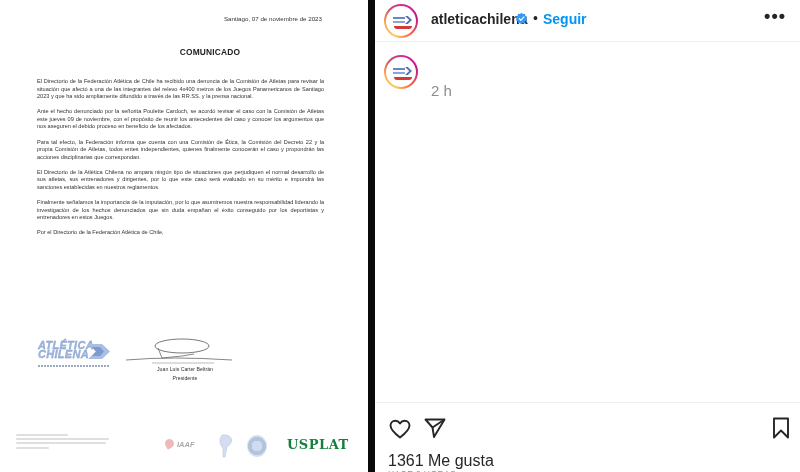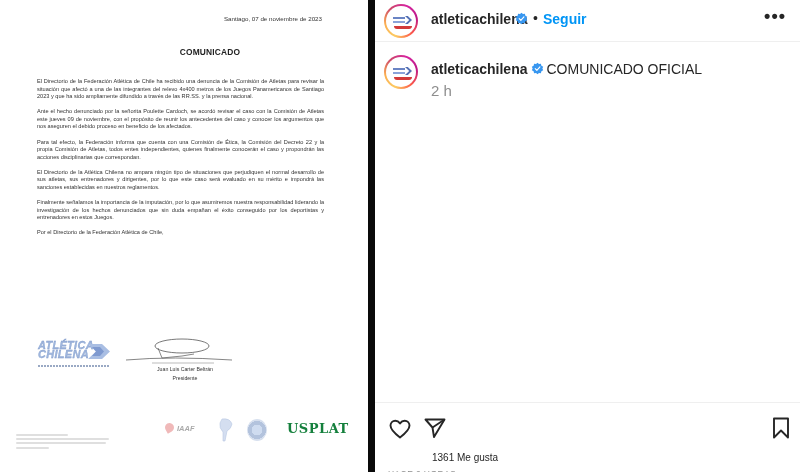--- a/index.html
+++ b/index.html
@@ -52,21 +52,21 @@
     position: absolute; top: 375px; left: 140px; width: 90px; text-align: center;
     font-size: 5.2px; color: #333;
   }
   .doc-footer-addr {
     position: absolute; left: 16px; top: 434px; width: 95px;
   }
   .doc-footer-addr div {
     height: 2px; margin-bottom: 2.2px; background: #dfdfdf; border-radius: 1px;
   }
   .sponsors {
-    position: absolute; left: 165px; top: 416px; height: 30px; width: 190px; text-align: center;
+    position: absolute; left: 165px; top: 432px; height: 30px; width: 190px; text-align: center;
   }
   .iaaf {
     position: absolute; left: 3px; top: 8px; font-size: 7.5px; font-weight: bold;
     font-style: italic; color: #aaa;
   }
   .iaaf-mark {
     position: absolute; left: 0; top: 7px; width: 9px; height: 9px;
     border-radius: 50% 50% 50% 0; background: #f0b9b9; transform: rotate(-30deg);
   }
   .sa-map {
@@ -138,21 +138,21 @@
   .caption-time { position: absolute; left: 56px; top: 82px; font-size: 15px; color: #8e8e8e; }
 
   .actions-bar {
     position: absolute; left: 0; top: 402px; width: 425px; border-top: 1px solid #efefef; height: 70px;
   }
   .icon-btn { position: absolute; cursor: pointer; }
   .like-btn { left: 13px; top: 14px; width: 24px; height: 24px; }
   .share-btn { left: 48px; top: 13px; width: 24px; height: 24px; }
   .save-btn { right: 8px; top: 13px; width: 22px; height: 24px; }
   .likes {
-    position: absolute; left: 13px; top: 49px; font-size: 10px; color: #262626; font-weight: 500; margin-left: 44px;
+    position: absolute; left: 13px; top: 49px; font-size: 16px; color: #262626; font-weight: 500;
   }
   .timeago {
     position: absolute; left: 13px; top: 66px; font-size: 8.5px; color: #8e8e8e; letter-spacing: 0.4px;
   }
 </style>
 </head>
 <body>
 
 <div class="doc">
   <div class="doc-date">Santiago, 07 de noviembre de 2023</div>
@@ -230,26 +230,20 @@
   <div class="avatar caption-avatar">
     <div class="inner">
         <div class="logo">
       <span class="l1"></span>
           <span class="l2"></span>
           <span class="chev"></span>
           <span class="swoosh"></span>
     </div>
       </div>
   </div>
-  <div class="caption-line">
-    <span class="username">atleticachilena</span><svg class="verified" viewBox="0 0 40 40">
-      <path d="M20 2 L24.5 6 L30.5 5.5 L32 11.5 L37.5 14.5 L35 20 L37.5 25.5 L32 28.5 L30.5 34.5 L24.5 34 L20 38 L15.5 34 L9.5 34.5 L8 28.5 L2.5 25.5 L5 20 L2.5 14.5 L8 11.5 L9.5 5.5 L15.5 6 Z" fill="#3897f0"></path>
-      <path d="M13 20.5 L18 25.5 L27.5 15" fill="none" stroke="#fff" stroke-width="3.5" stroke-linecap="round" stroke-linejoin="round"></path>
-    </svg><span class="caption-text">COMUNICADO OFICIAL</span>
-  </div>
   <div class="caption-time">2 h</div>
 
   <div class="actions-bar">
     <svg class="icon-btn like-btn" viewBox="0 0 24 24">
       <path d="M12 20.5 C6 16 2.5 12.8 2.5 8.6 C2.5 5.8 4.6 3.7 7.3 3.7 C9.2 3.7 10.9 4.8 12 6.4 C13.1 4.8 14.8 3.7 16.7 3.7 C19.4 3.7 21.5 5.8 21.5 8.6 C21.5 12.8 18 16 12 20.5 Z" fill="none" stroke="#262626" stroke-width="1.9" stroke-linejoin="round"></path>
     </svg>
     <svg class="icon-btn share-btn" viewBox="0 0 24 24">
       <path d="M2.5 3.5 L21.5 3.5 L11 21 L9.5 11.5 Z" fill="none" stroke="#262626" stroke-width="1.9" stroke-linejoin="round"></path>
       <line x1="9.5" y1="11.5" x2="21.5" y2="3.5" stroke="#262626" stroke-width="1.9"></line>
     </svg>

